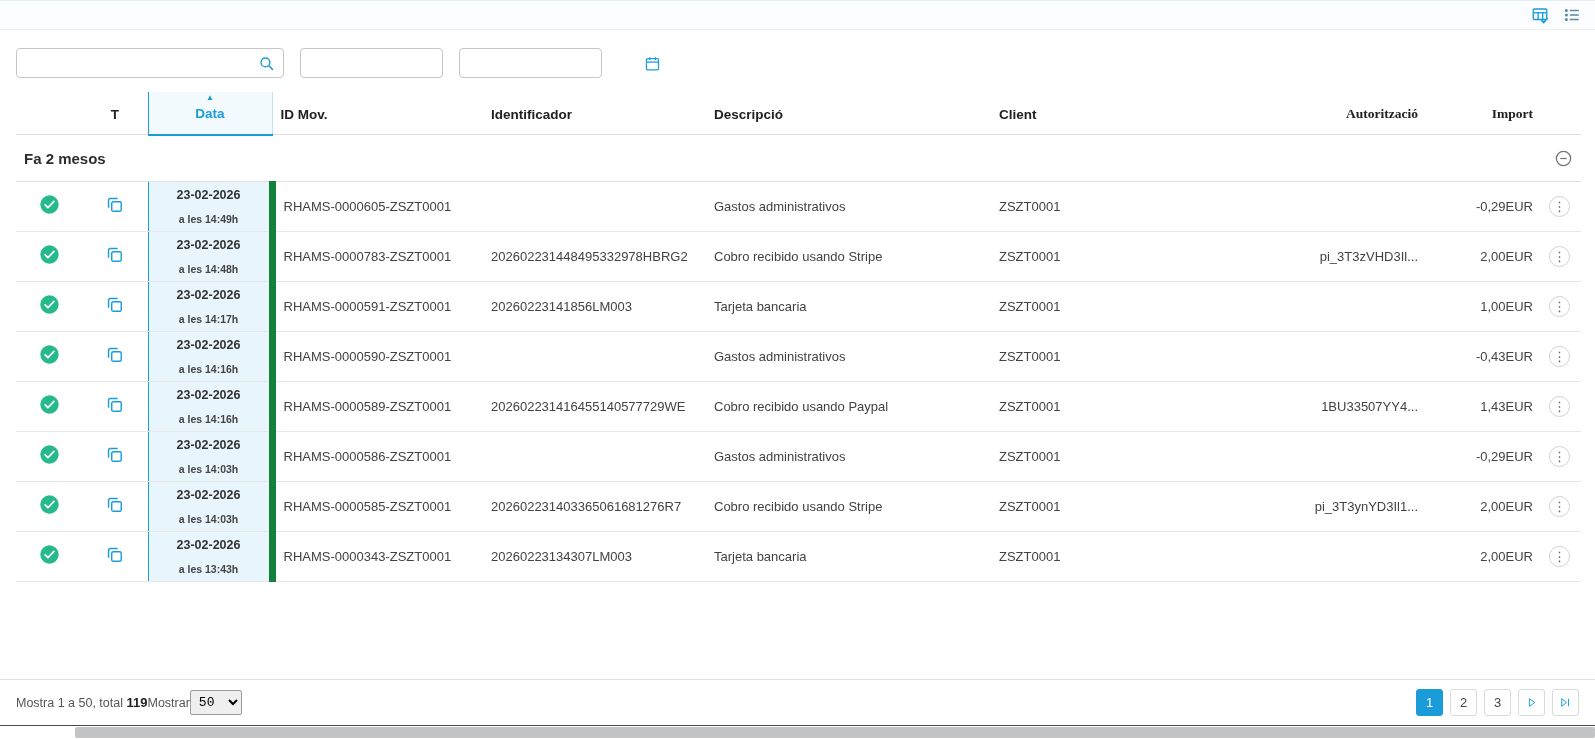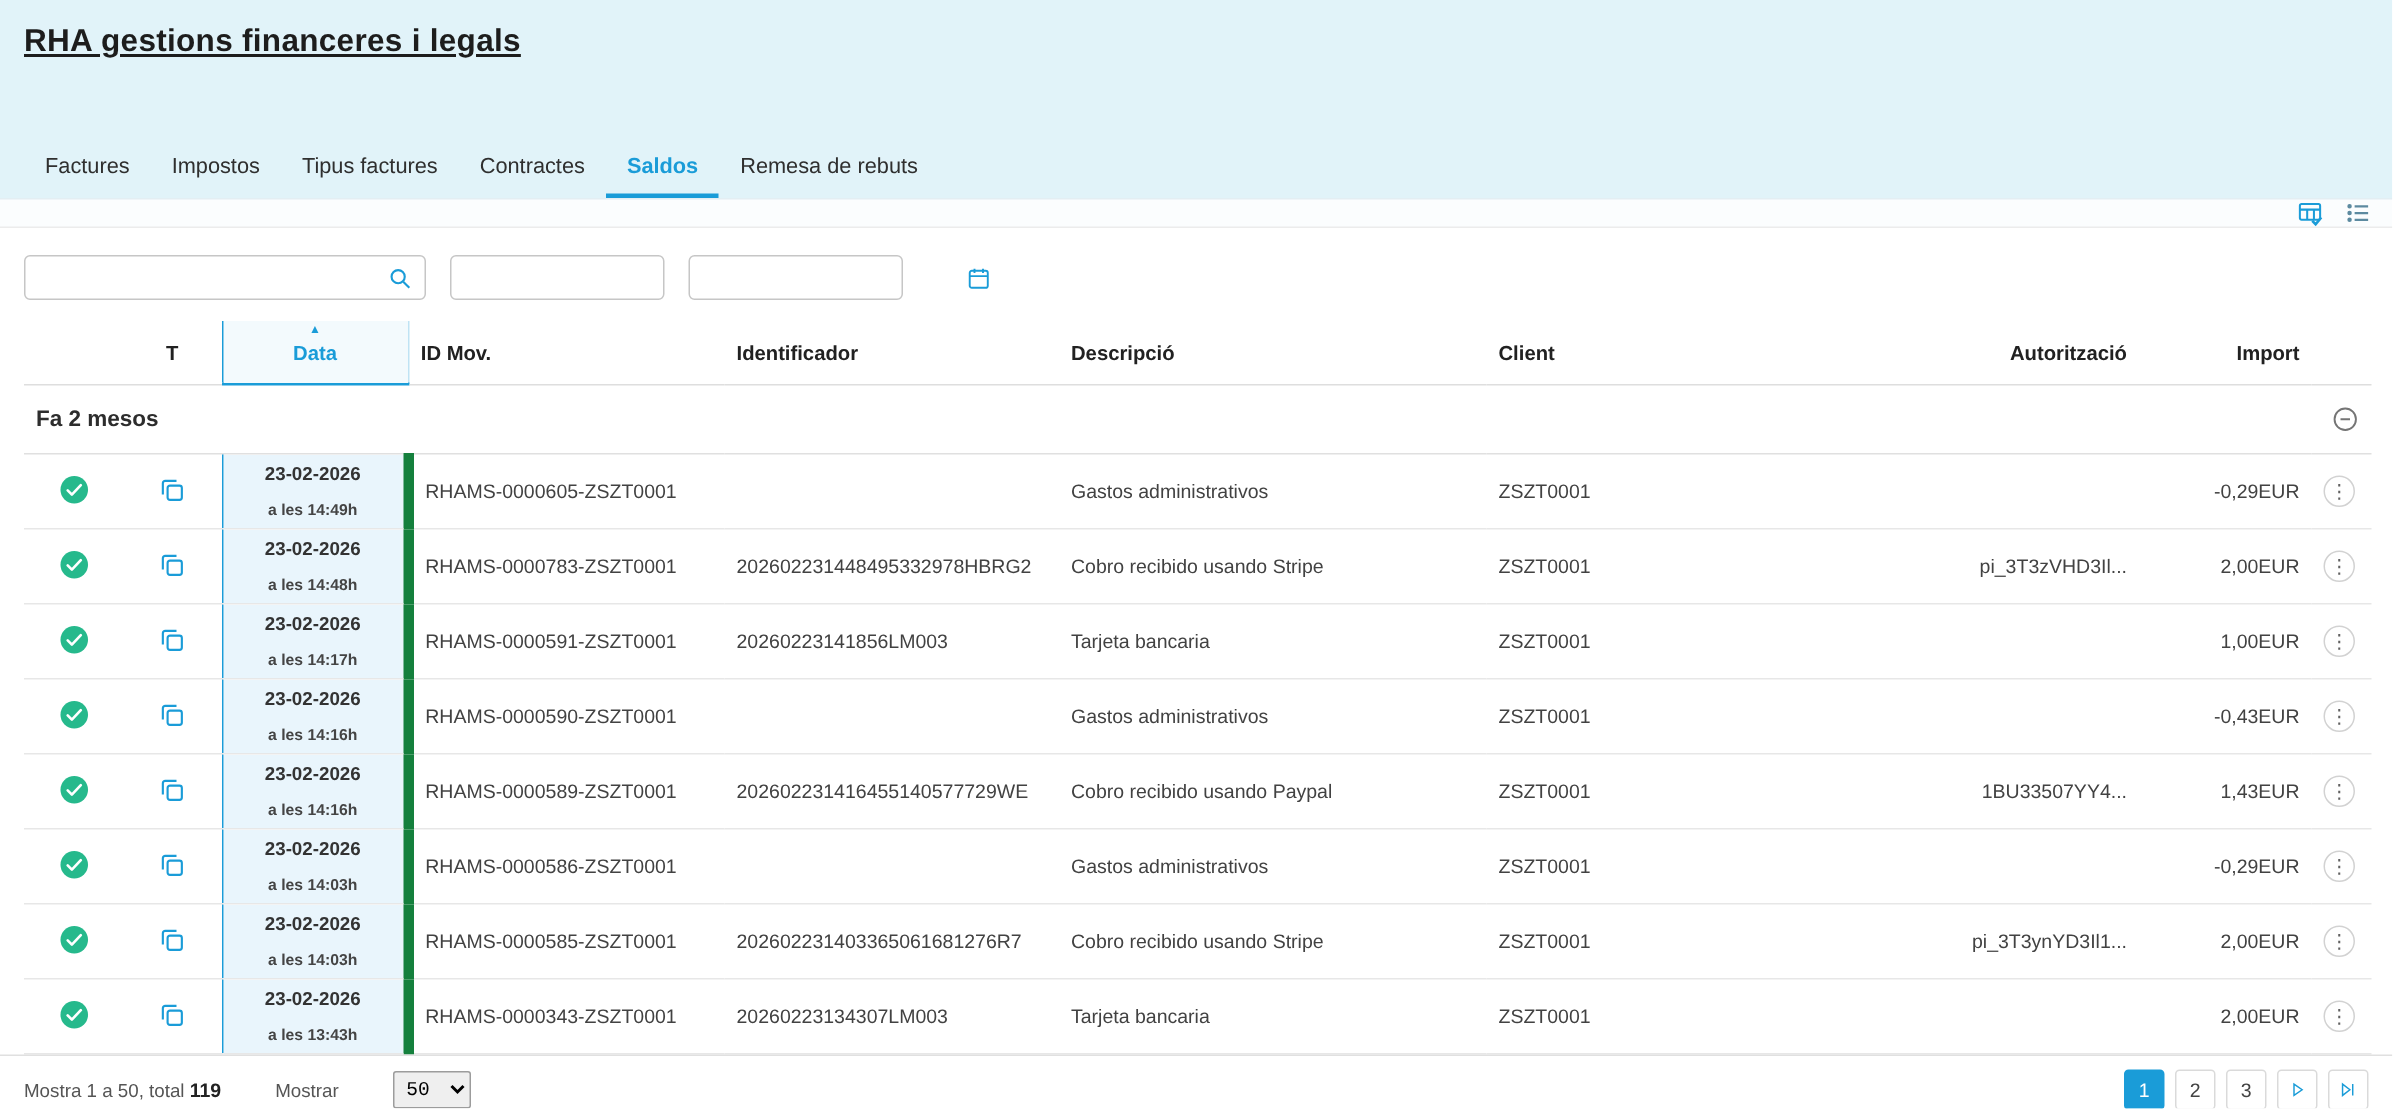--- a/index.html
+++ b/index.html
@@ -28,69 +28,58 @@
   .field svg { width:17px; height:17px; flex:none; }
 
   
   .tablewrap { padding:0 16px; flex:1; }
   table { width:100%; border-collapse:collapse; table-layout:fixed; }
   thead th { font-size:13.5px; font-weight:bold; color:#212121; text-align:left; padding:14px 8px 12px 8px; border-bottom:1px solid #dedede; position:relative; }
   th.c-status { }
   th.c-type { text-align:center; }
   th.c-data { text-align:center; color:#1a9cd8; border-bottom:2px solid #1a9cd8; border-left:1px solid #1a9cd8; border-right:1px solid #bfe3f4; background:#f3fafd; cursor:pointer; }
   th .sort-caret { position:absolute; top:1px; left:50%; transform:translateX(-50%); font-size:8px; color:#1a9cd8; }
-  th.c-auth, th.c-import { text-align:right; }
+  th.c-auth, th.c-import { text-align:right;font-family:Liberation Serif, serif; }
 
   tr.group td { font-size:15px; color:#2d2d2d; padding:13px 8px; border-bottom:1px solid #e0e0e0; }
   .group-inner { display:flex; align-items:center; justify-content:space-between;font-weight:bold; }
   .collapse-btn { width:19px; height:19px; display:inline-flex; cursor:pointer; }
   .collapse-btn svg { width:19px; height:19px; }
 
   tbody.rows td { border-bottom:1px solid #e7e7e7; padding:6px 8px; font-size:13px; color:#424242; height:43px; vertical-align:middle; overflow:hidden; white-space:nowrap; text-overflow:ellipsis; }
   td.c-status, td.c-type { text-align:center; }
   td.c-data { text-align:center; background:#e9f5fc; border-left:1px solid #1a9cd8; border-right:7px solid #15803d; }
   td.c-data .d1 { font-size:12.5px; font-weight:bold; color:#333; }
   td.c-data .d2 { font-size:10.5px; color:#444; margin-top:11px;font-weight:bold; }
   td.c-auth, td.c-import { text-align:right; }
   .icon-check { width:21px; height:21px; display:inline-flex; }
   .icon-check svg { width:21px; height:21px; }
   .icon-btn { background:none; border:none; cursor:pointer; width:20px; height:20px; display:inline-flex; padding:0; }
   .icon-btn svg { width:19px; height:19px; }
   .dots { display:inline-flex; align-items:center; justify-content:center; width:21px; height:21px; border:1px solid #d2d2d2; border-radius:50%; color:#616161; font-size:13px; cursor:pointer; line-height:1; }
 
   
-  .footer { border-top:1px solid #e0e0e0; border-bottom:1px solid #4a4a4a; display:flex; align-items:center; padding:9px 16px; gap:36px; }
+  .footer { border-top:1px solid #e0e0e0; border-bottom:1px solid #4a4a4a; display:flex; align-items:center; padding:9px 16px; }
   .summary { font-size:12.5px; color:#555; }
   .summary b { color:#222; font-size:13px; }
   .show-label { font-size:12.5px; color:#555; }
   .pagesize { font-size:13px; padding:3px 4px; border:1px solid #9c9c9c; border-radius:2px; width:52px; font-family:Liberation Mono, monospace; }
   .pagination { margin-left:auto; display:flex; align-items:center; }
   .pbtn { width:27px; height:27px; margin-left:7px; display:flex; align-items:center; justify-content:center; border:1px solid #dadada; border-radius:3px; background:#fff; color:#444; font-size:13px; cursor:pointer; }
   .pbtn.active { background:#1a9cd8; border-color:#1a9cd8; color:#fff; }
   .pbtn svg { width:13px; height:13px; }
 
   .hscroll { height:13px; background:#fff; position:relative; }
   .hscroll .thumb { position:absolute; left:75px; right:0; top:1px; bottom:1px; background:#c2c5c7; border-radius:2px; cursor:grab; }
 </style>
 </head>
 <body>
 
 <div class="page">
 
-  <div class="topband">
-    <div class="title">RHA gestions financeres i legals</div>
-    <nav class="tabs">
-      <div class="tab">Factures</div>
-      <div class="tab">Impostos</div>
-      <div class="tab">Tipus factures</div>
-      <div class="tab">Contractes</div>
-      <div class="tab active">Saldos</div>
-      <div class="tab">Remesa de rebuts</div>
-    </nav>
-  </div>
 
   <div class="viewbar">
     <span class="tbicon">
       <svg viewBox="0 0 24 24" fill="none" stroke="#1a9cd8" stroke-width="1.8">
         <rect x="3" y="4" width="18" height="14" rx="1.5"></rect>
         <line x1="3" y1="9" x2="21" y2="9"></line>
         <line x1="9.5" y1="9" x2="9.5" y2="18"></line>
         <line x1="15.5" y1="9" x2="15.5" y2="18"></line>
         <path d="M14 19l3 3 5-6" stroke="#1a9cd8" stroke-width="2.4"></path>
       </svg>

